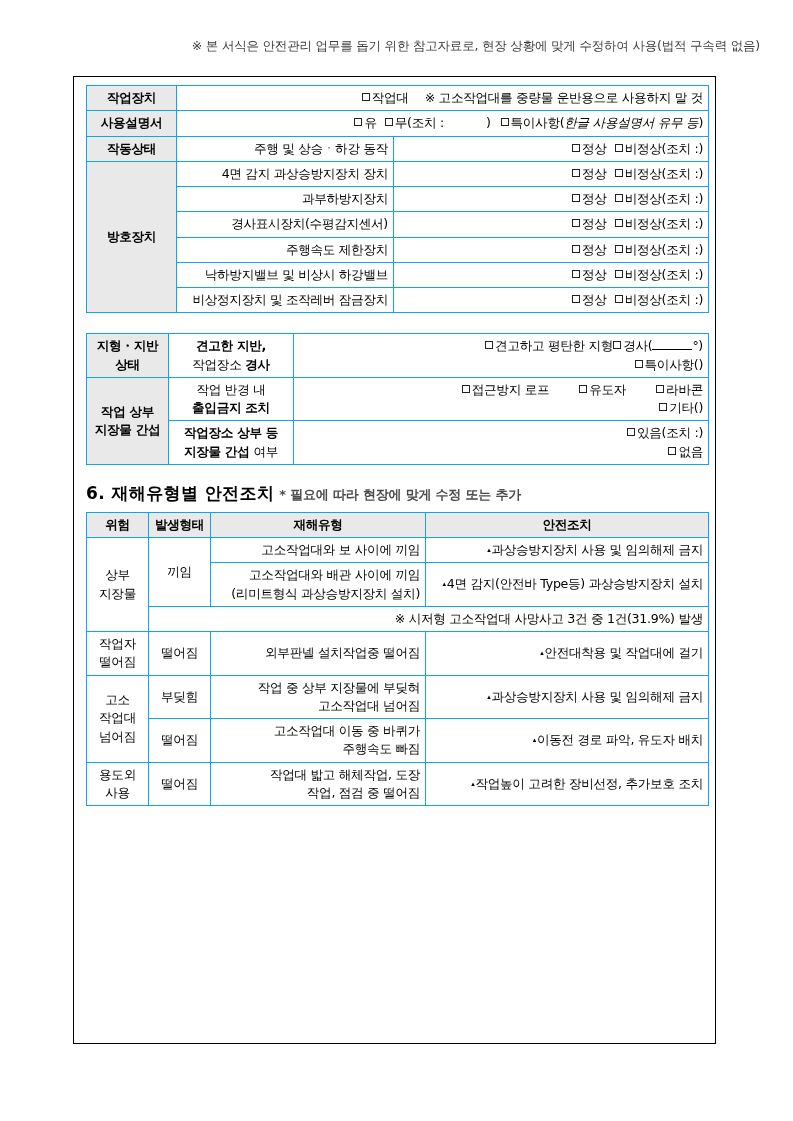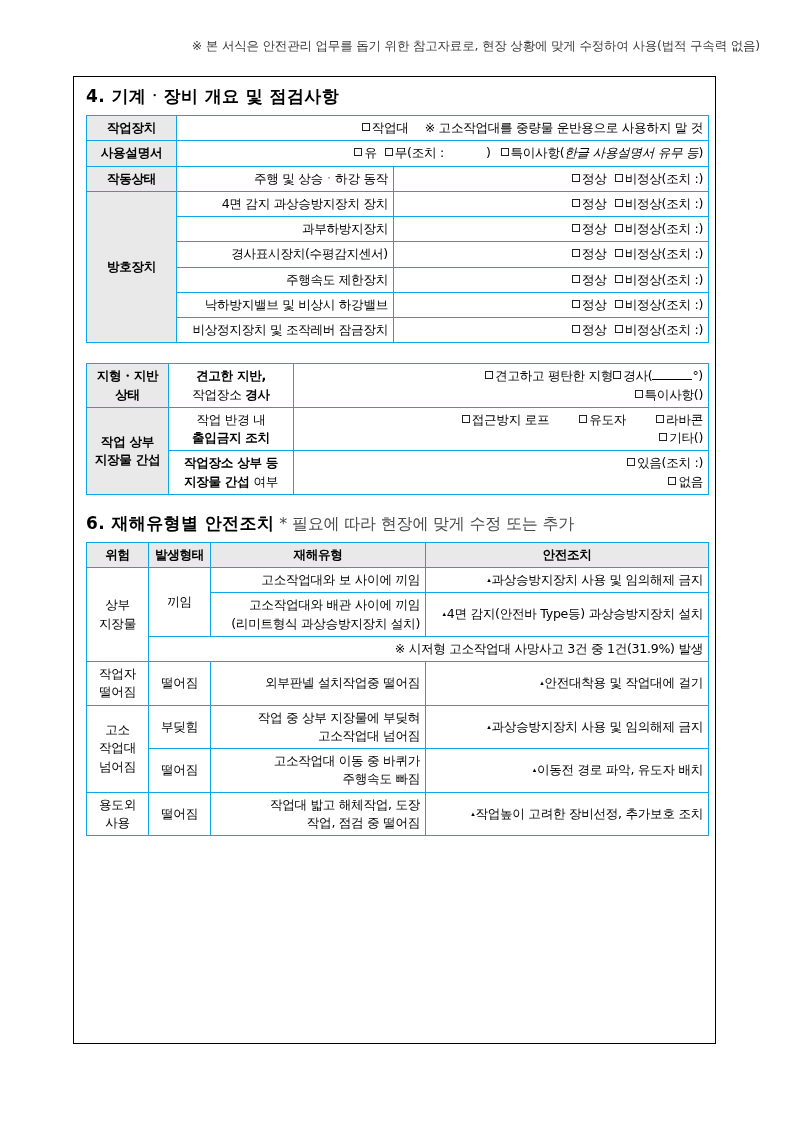--- a/index.html
+++ b/index.html
@@ -56,22 +56,22 @@
 
   
   .sec-head {
     font-size: 17px;
     font-weight: bold;
     letter-spacing: 0.4px;
     margin: 0 0 7px 0;
     white-space: nowrap;
   }
   .sec-head .sub {
-    font-size: 16px;
-    font-weight: normal;
+    font-size: 13px;
+    font-weight: bold;
     color: #4a4a4a;
     letter-spacing: -0.2px;
     margin-left: 5px;
   }
 
   .sec-gap { height: 20px; }
   .sec-gap-2 { height: 17px; }
 
   
   table.grid {
@@ -130,21 +130,20 @@
 </head>
 <body>
 
 <div class="page">
 
   <div class="notice">※ 본 서식은 안전관리 업무를 돕기 위한 참고자료로, 현장 상황에 맞게 수정하여 사용(법적 구속력 없음)</div>
 
   <div class="frame">
     <div class="inner">
 
-      <div class="sec-head">4. 기계ㆍ장비 개요 및 점검사항</div>
 
       <table class="grid">
         <colgroup>
           <col style="width:90px">
           <col style="width:217px">
           <col style="width:315px">
         </colgroup>
         <tbody>
           <tr>
             <td class="lbl">작업장치</td>

